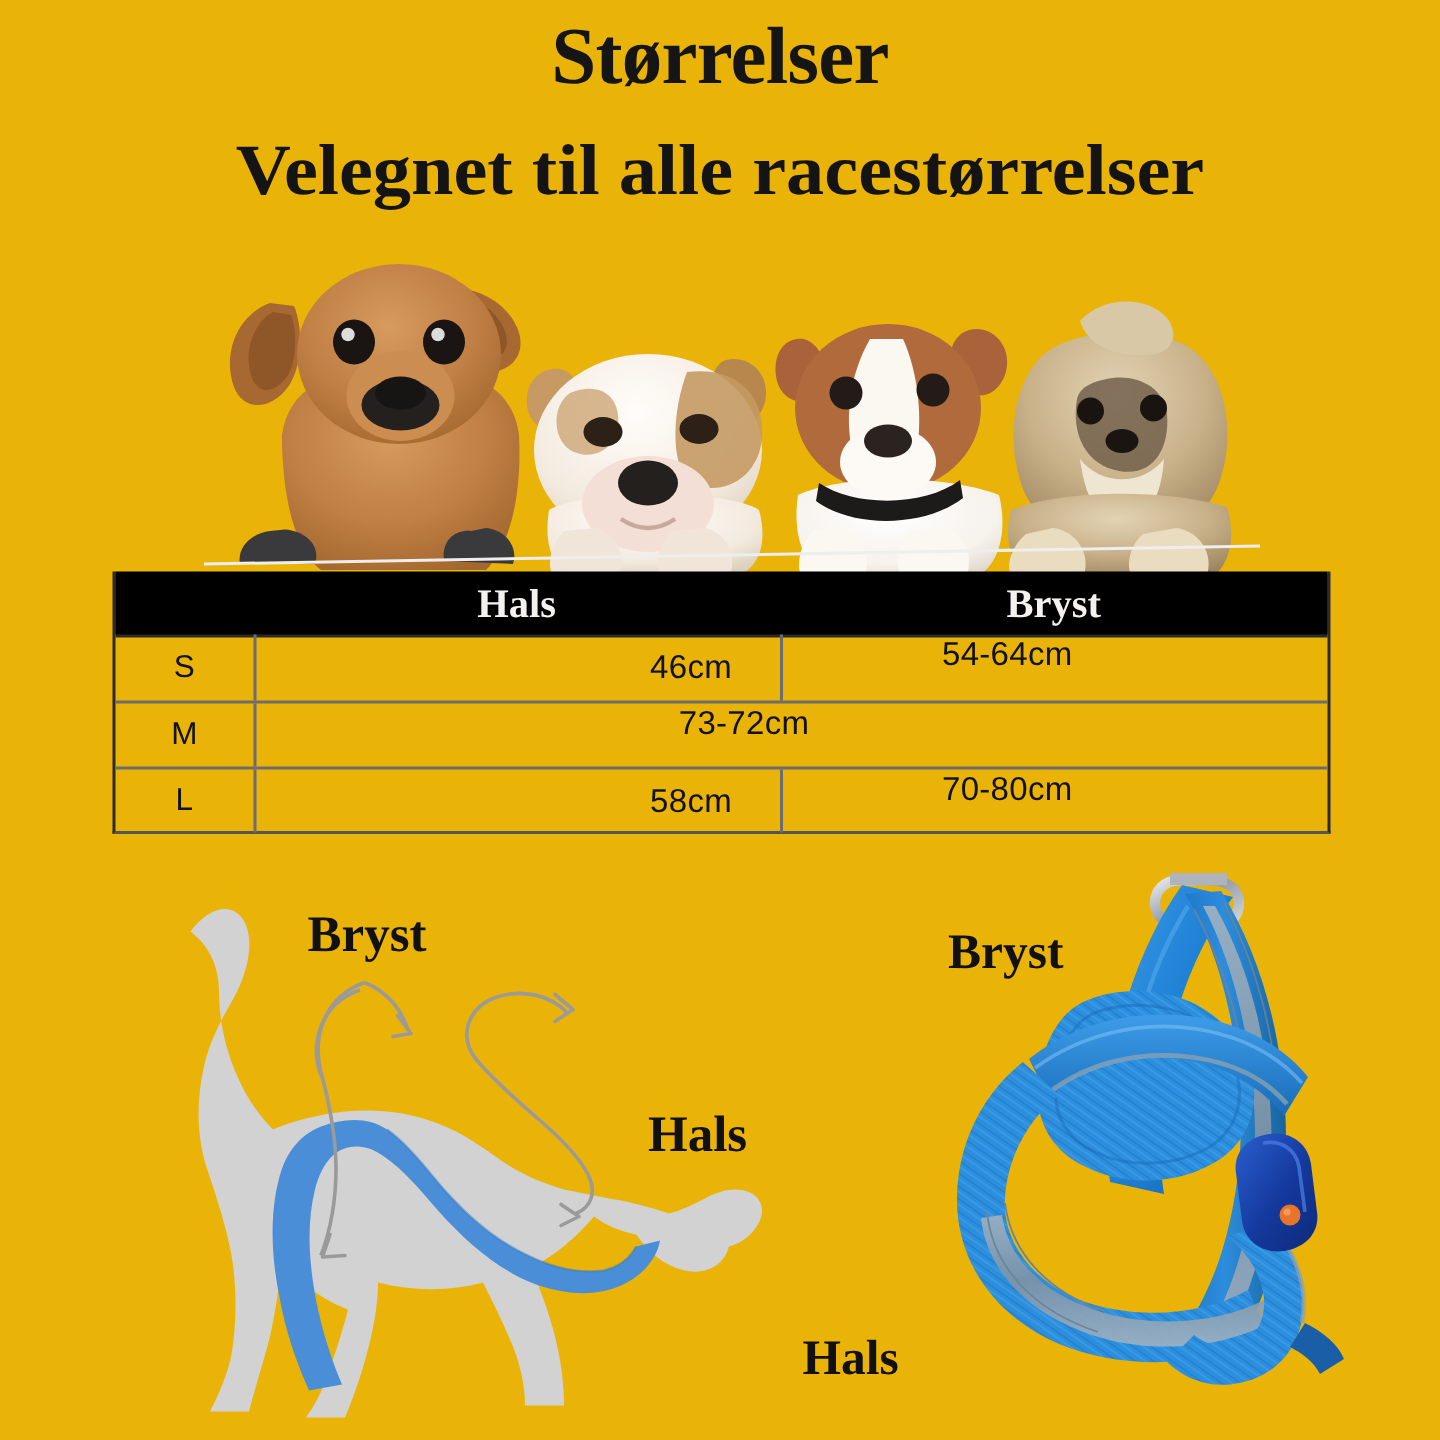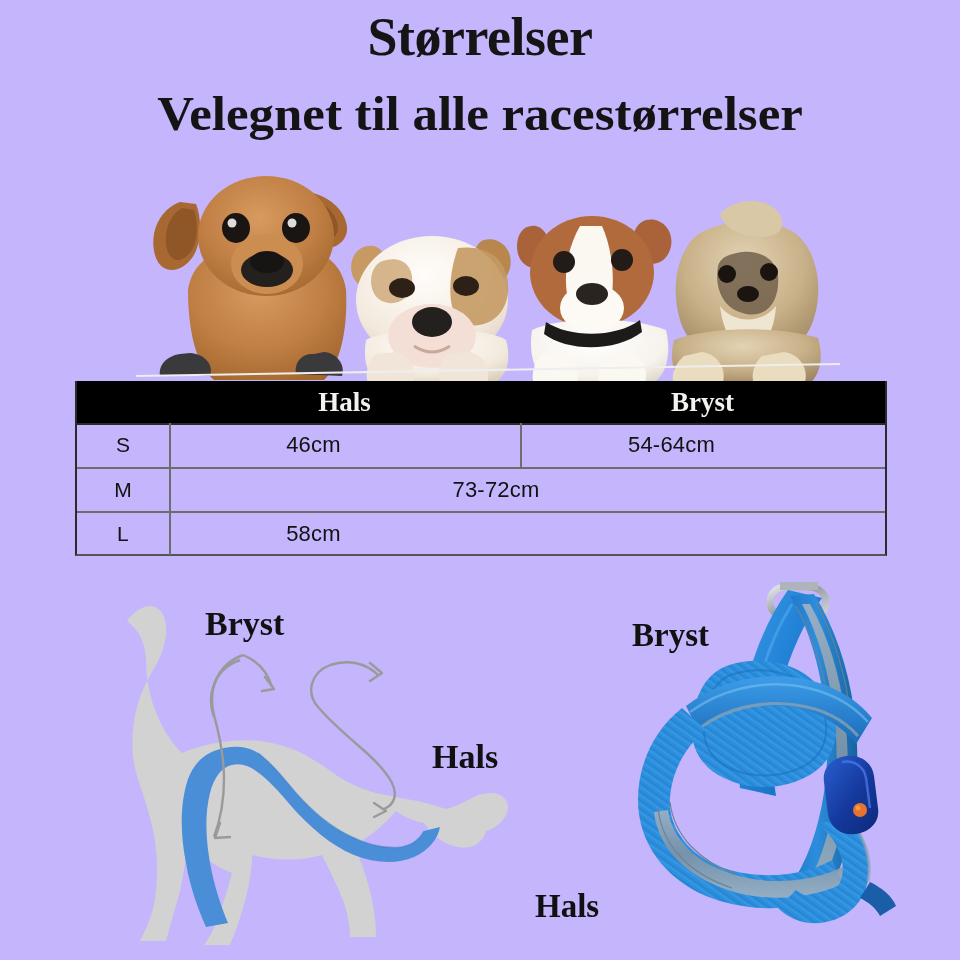--- a/index.html
+++ b/index.html
@@ -1,21 +1,21 @@
 <!DOCTYPE html>
 <html><head>
 <meta charset="utf-8">
 <style>
   html,body{margin:0;padding:0;background:#fff;}
   body{
     width:960px;height:960px;position:relative;overflow:hidden;
     font-family:"Liberation Serif",serif;
     -webkit-font-smoothing:antialiased;
   }
-  .page{position:absolute;inset:0;background:#c4b5fd;}
+  .page{position:absolute;inset:0;background:#eab308;}
 
   
   .title{
     position:absolute;left:0;right:0;top:8px;
     text-align:center;
     font-family:"Liberation Serif",serif;
     font-weight:bold;font-size:54px;line-height:58px;
     color:#151515;letter-spacing:-0.5px;
   }
   .subtitle{
@@ -45,23 +45,23 @@
   .thead .c{
     display:flex;align-items:center;justify-content:center;
     color:#f4f2ef;font-family:"Liberation Serif",serif;
     font-weight:bold;font-size:27px;line-height:27px;
   }
   .trow{
     display:flex;height:44px;border-top:2px solid #6d6d6d;box-sizing:border-box;
   }
   .trow.first{border-top:none;}
   .c0{width:92px;flex:0 0 92px;display:flex;align-items:center;justify-content:center;}
-  .c1{width:351px;flex:0 0 351px;display:flex;align-items:center;justify-content:center;
+  .c1{width:351px;flex:0 0 351px;display:flex;align-items:center;justify-content:flex-end;
       border-left:2px solid #6d6d6d;box-sizing:border-box;}
-  .c2{flex:1 1 auto;display:flex;align-items:center;justify-content:center;
+  .c2{flex:1 1 auto;display:flex;align-items:flex-start;justify-content:center;
       border-left:2px solid #6d6d6d;box-sizing:border-box;}
   .thead .c0{border-left:none;}
   .thead .c1,.thead .c2{border-left:none;}
   .trow .cell-txt{
     font-family:"Liberation Sans",sans-serif;
     font-size:22px;color:#121212;font-weight:400;letter-spacing:0.2px;
   }
   .trow .sz{font-size:21px;}
   .c1 .cell-txt,.c2 .cell-txt{position:relative;left:-32px;}
 
@@ -242,20 +242,23 @@
           <span class="cell-txt">73-72cm</span>
         </div>
     </div>
 
     <div class="trow">
       <div class="c0">
           <span class="cell-txt sz">L</span>
         </div>
       <div class="c1">
           <span class="cell-txt">58cm</span>
+        </div>
+      <div class="c2">
+          <span class="cell-txt">70-80cm</span>
         </div>
     </div>
   </div>
 
   <div class="diagram">
     <svg viewBox="0 0 520 395" xmlns="http://www.w3.org/2000/svg">
 
       <g fill="#d2d2d2">
         <path d="M127 56
                  C139 40 154 36 162 48

